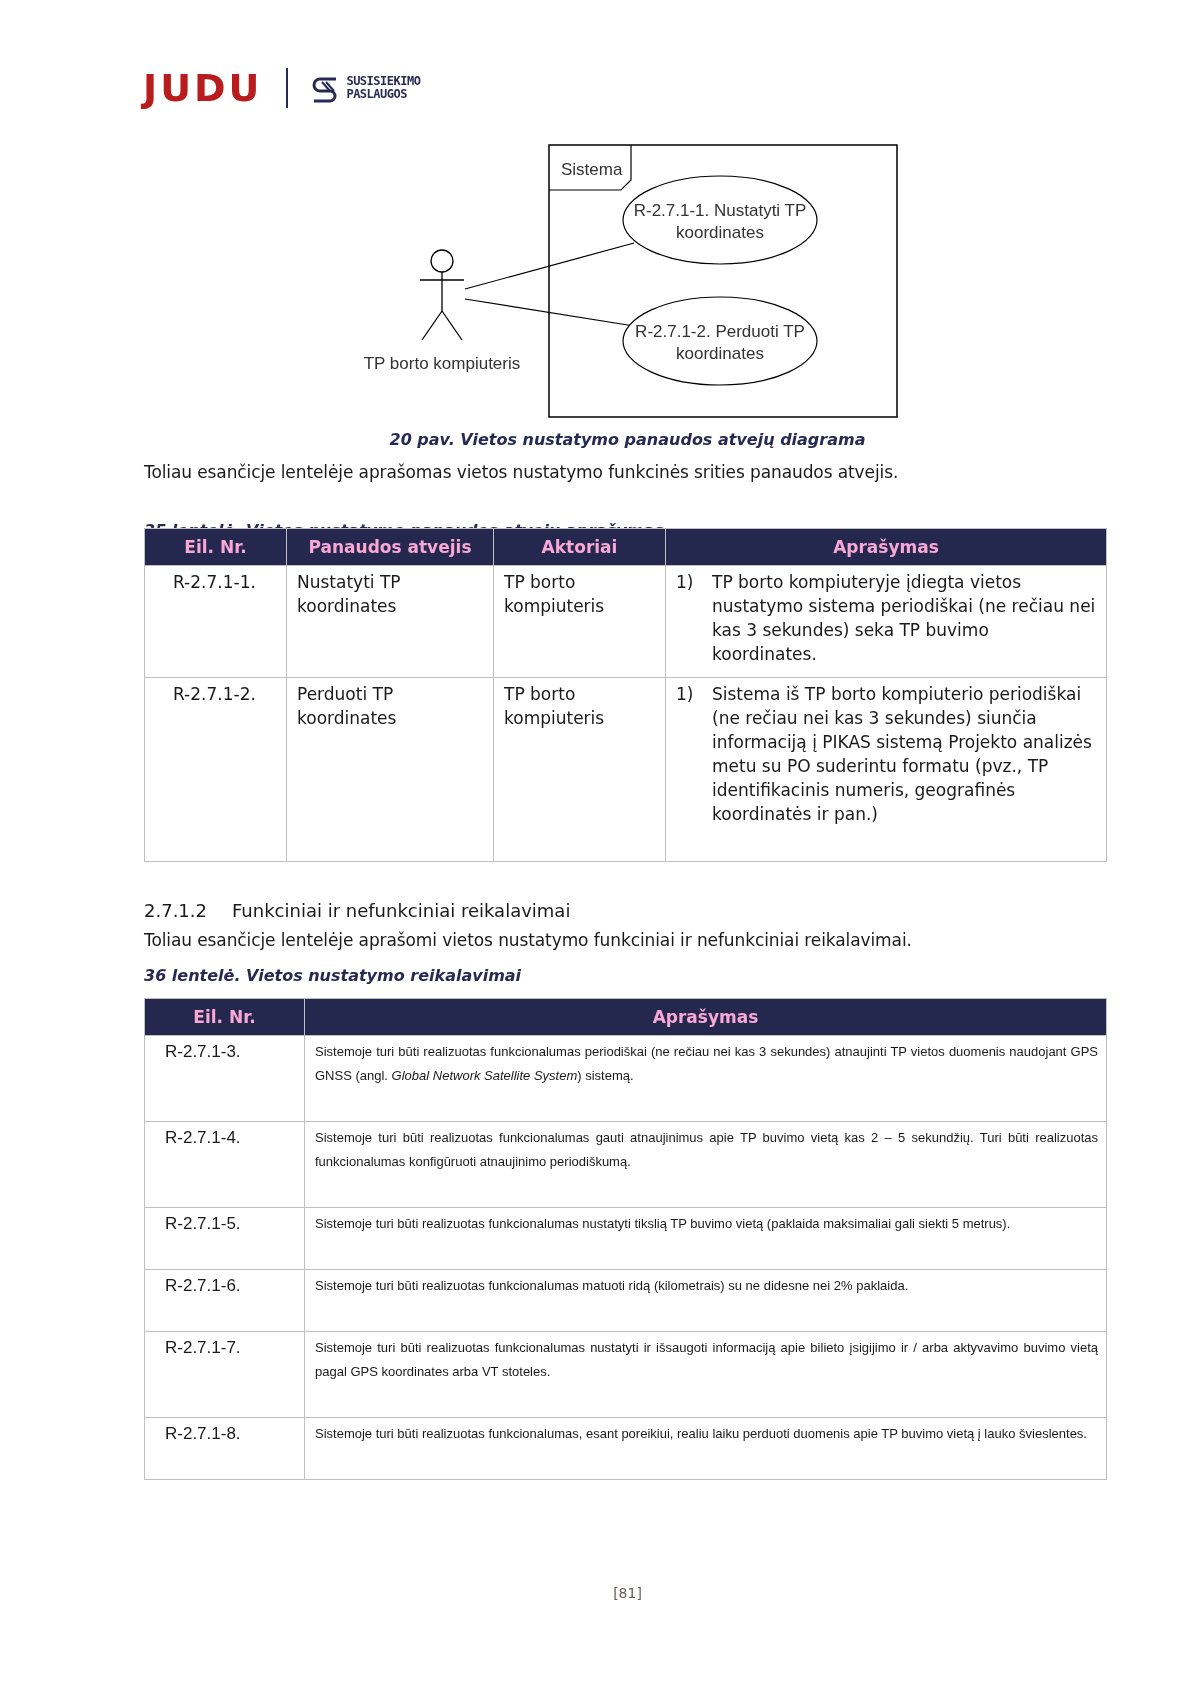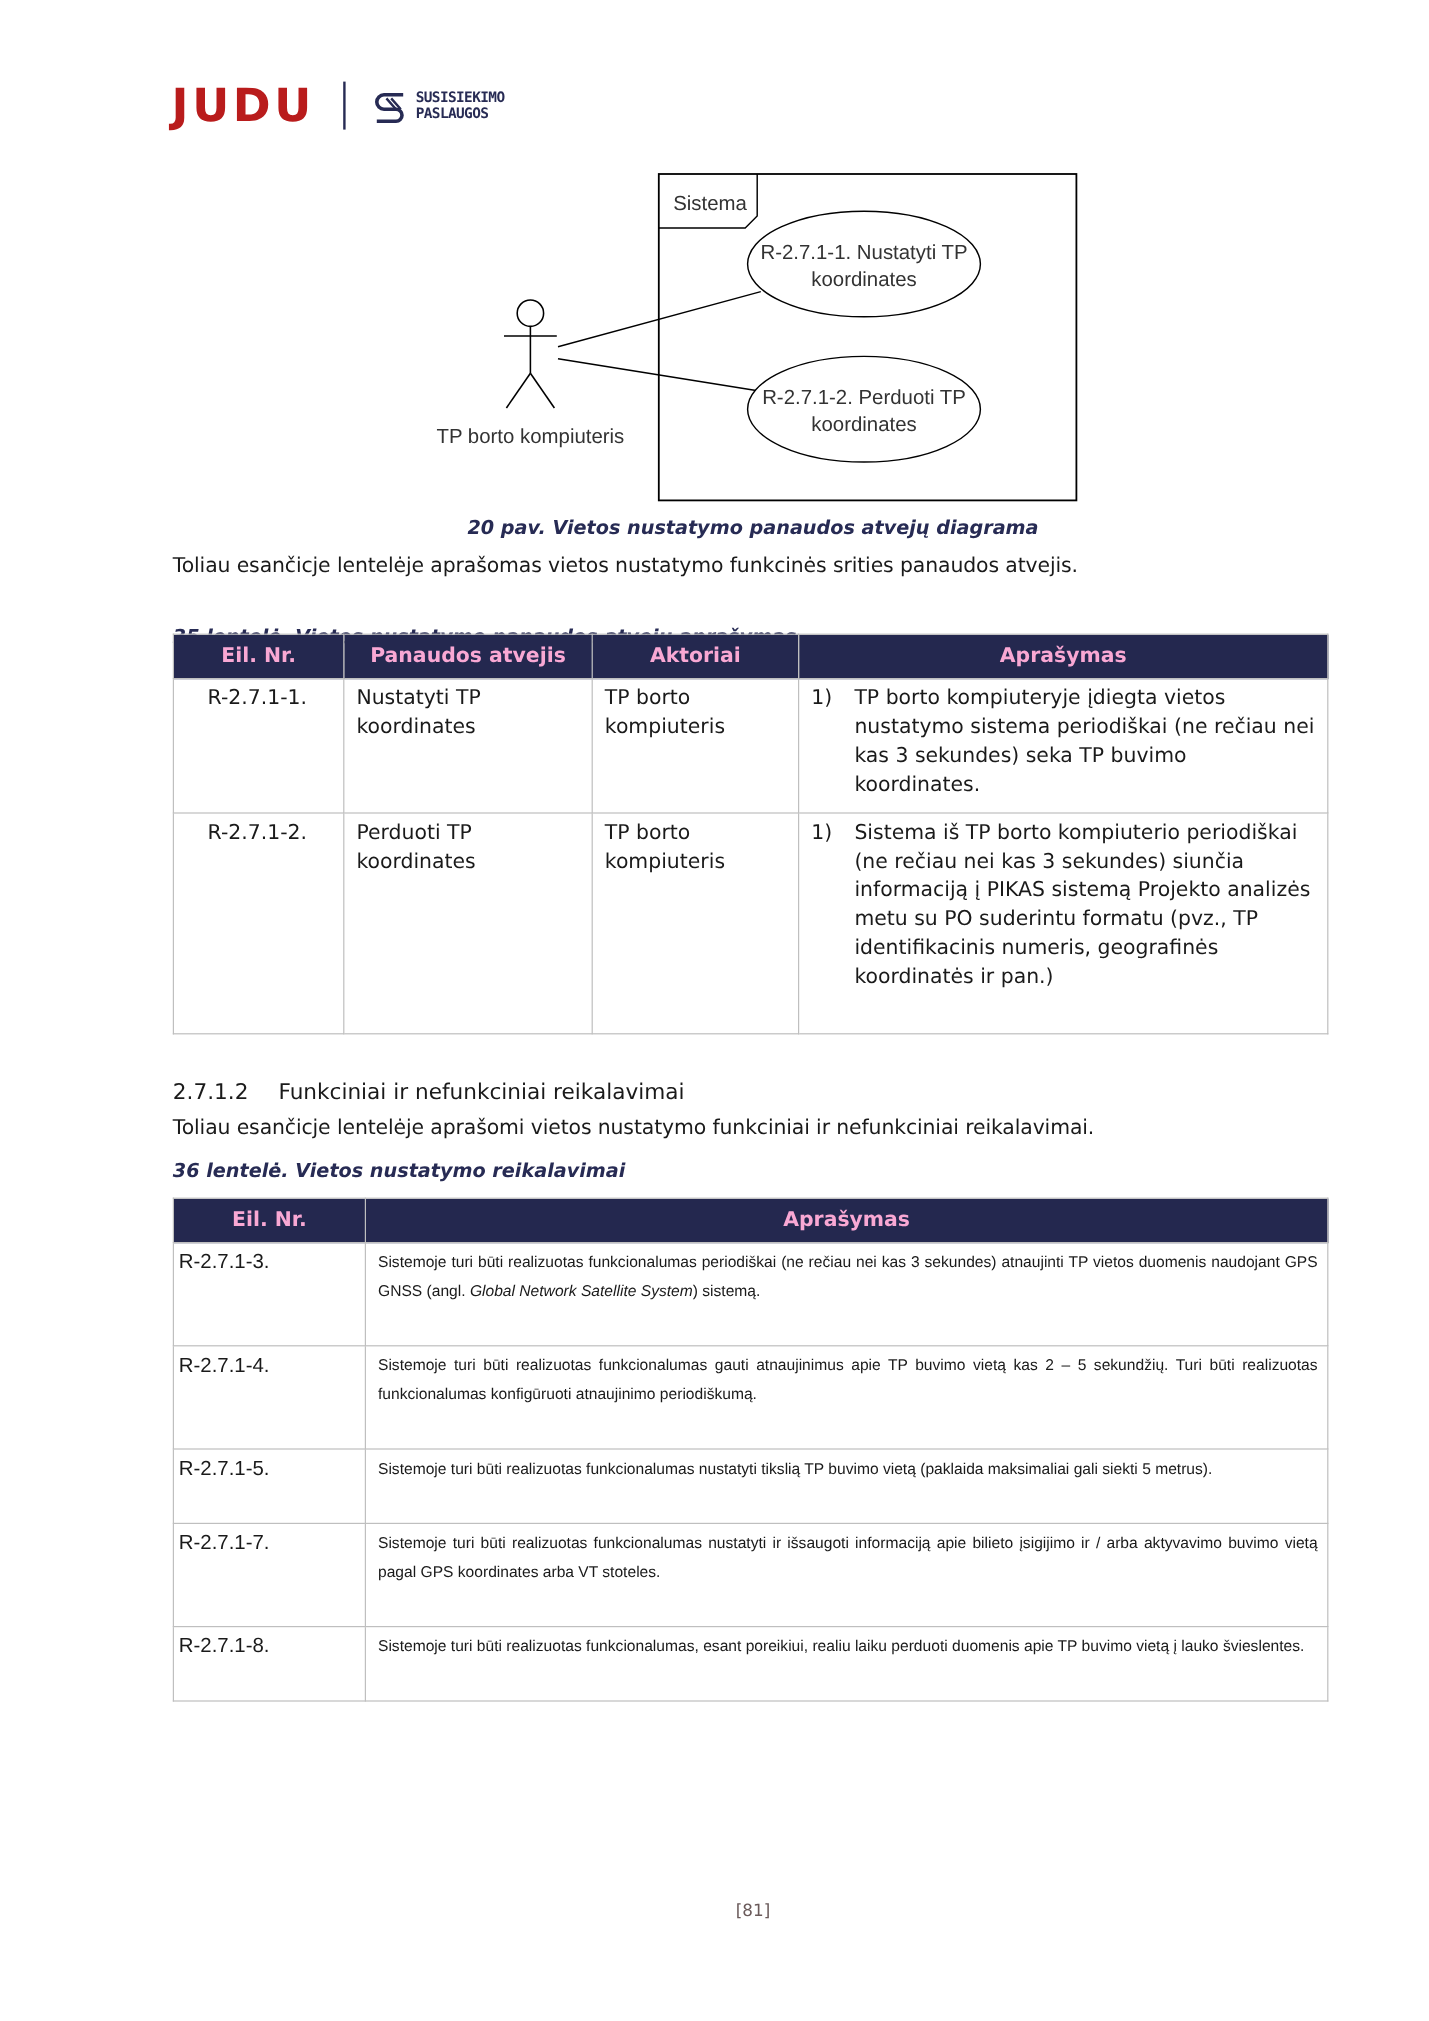--- a/index.html
+++ b/index.html
@@ -26,21 +26,21 @@
   .body-text { font-size: 17px; color: #1a1a1a; letter-spacing: -0.1px; }
 
   table.doc { border-collapse: collapse; table-layout: fixed; position: absolute; }
   table.doc th { background: #24284f; color: #f9a8d4; font-weight: bold; font-size: 17px;
                  padding: 6px 8px; border: 1px solid #bfbfbf; height: 24px; }
   table.doc td { border: 1px solid #bfbfbf; vertical-align: top; font-size: 17px;
                  padding: 4px 8px 10px 10px; line-height: 24px; color: #1a1a1a; }
   .t1 { left: 144px; top: 528px; width: 962px; }
   .t2 { left: 144px; top: 998px; width: 962px; }
   .t2 td.desc { text-align: justify; font-family: "Liberation Sans", sans-serif; font-size: 13px; line-height: 24px; }
-  .t2 td.id { padding-left: 4px; font-family: "Liberation Sans", sans-serif; }
+  .t2 td.id { padding-left: 20px; font-family: "Liberation Sans", sans-serif; }
   .t1 td.id { padding-left: 28px; }
   .listitem { display: flex; }
   .listnum { width: 36px; flex: none; }
 
   .section-heading { left: 144px; top: 900px; font-size: 18px; color: #1a1a1a; }
   .section-heading .num { display: inline-block; width: 88px; }
   .page-num { left: 0; width: 1255px; top: 1585px; text-align: center; font-size: 14px; color: #6a5a5a; }
 </style>
 </head>
 <body>
@@ -158,20 +158,24 @@
       <td class="desc"><span>Sistemoje turi būti realizuotas funkcionalumas periodiškai (ne rečiau nei kas 3 sekundes) atnaujinti TP vietos duomenis naudojant GPS GNSS (angl. </span><em>Global Network Satellite System</em><span>) sistemą.</span></td>
     </tr>
     <tr style="height:86px">
       <td class="id">R-2.7.1-4.</td>
       <td class="desc">Sistemoje turi būti realizuotas funkcionalumas gauti atnaujinimus apie TP buvimo vietą kas 2 – 5 sekundžių. Turi būti realizuotas funkcionalumas konfigūruoti atnaujinimo periodiškumą.</td>
     </tr>
     <tr style="height:62px">
       <td class="id">R-2.7.1-5.</td>
       <td class="desc">Sistemoje turi būti realizuotas funkcionalumas nustatyti tikslią TP buvimo vietą (paklaida maksimaliai gali siekti 5 metrus).</td>
     </tr>
+    <tr style="height:62px">
+      <td class="id">R-2.7.1-6.</td>
+      <td class="desc">Sistemoje turi būti realizuotas funkcionalumas matuoti ridą (kilometrais) su ne didesne nei 2% paklaida.</td>
+    </tr>
     <tr style="height:86px">
       <td class="id">R-2.7.1-7.</td>
       <td class="desc">Sistemoje turi būti realizuotas funkcionalumas nustatyti ir išsaugoti informaciją apie bilieto įsigijimo ir / arba aktyvavimo buvimo vietą pagal GPS koordinates arba VT stoteles.</td>
     </tr>
     <tr style="height:62px">
       <td class="id">R-2.7.1-8.</td>
       <td class="desc">Sistemoje turi būti realizuotas funkcionalumas, esant poreikiui, realiu laiku perduoti duomenis apie TP buvimo vietą į lauko švieslentes.</td>
     </tr>
   </tbody>
 </table>

